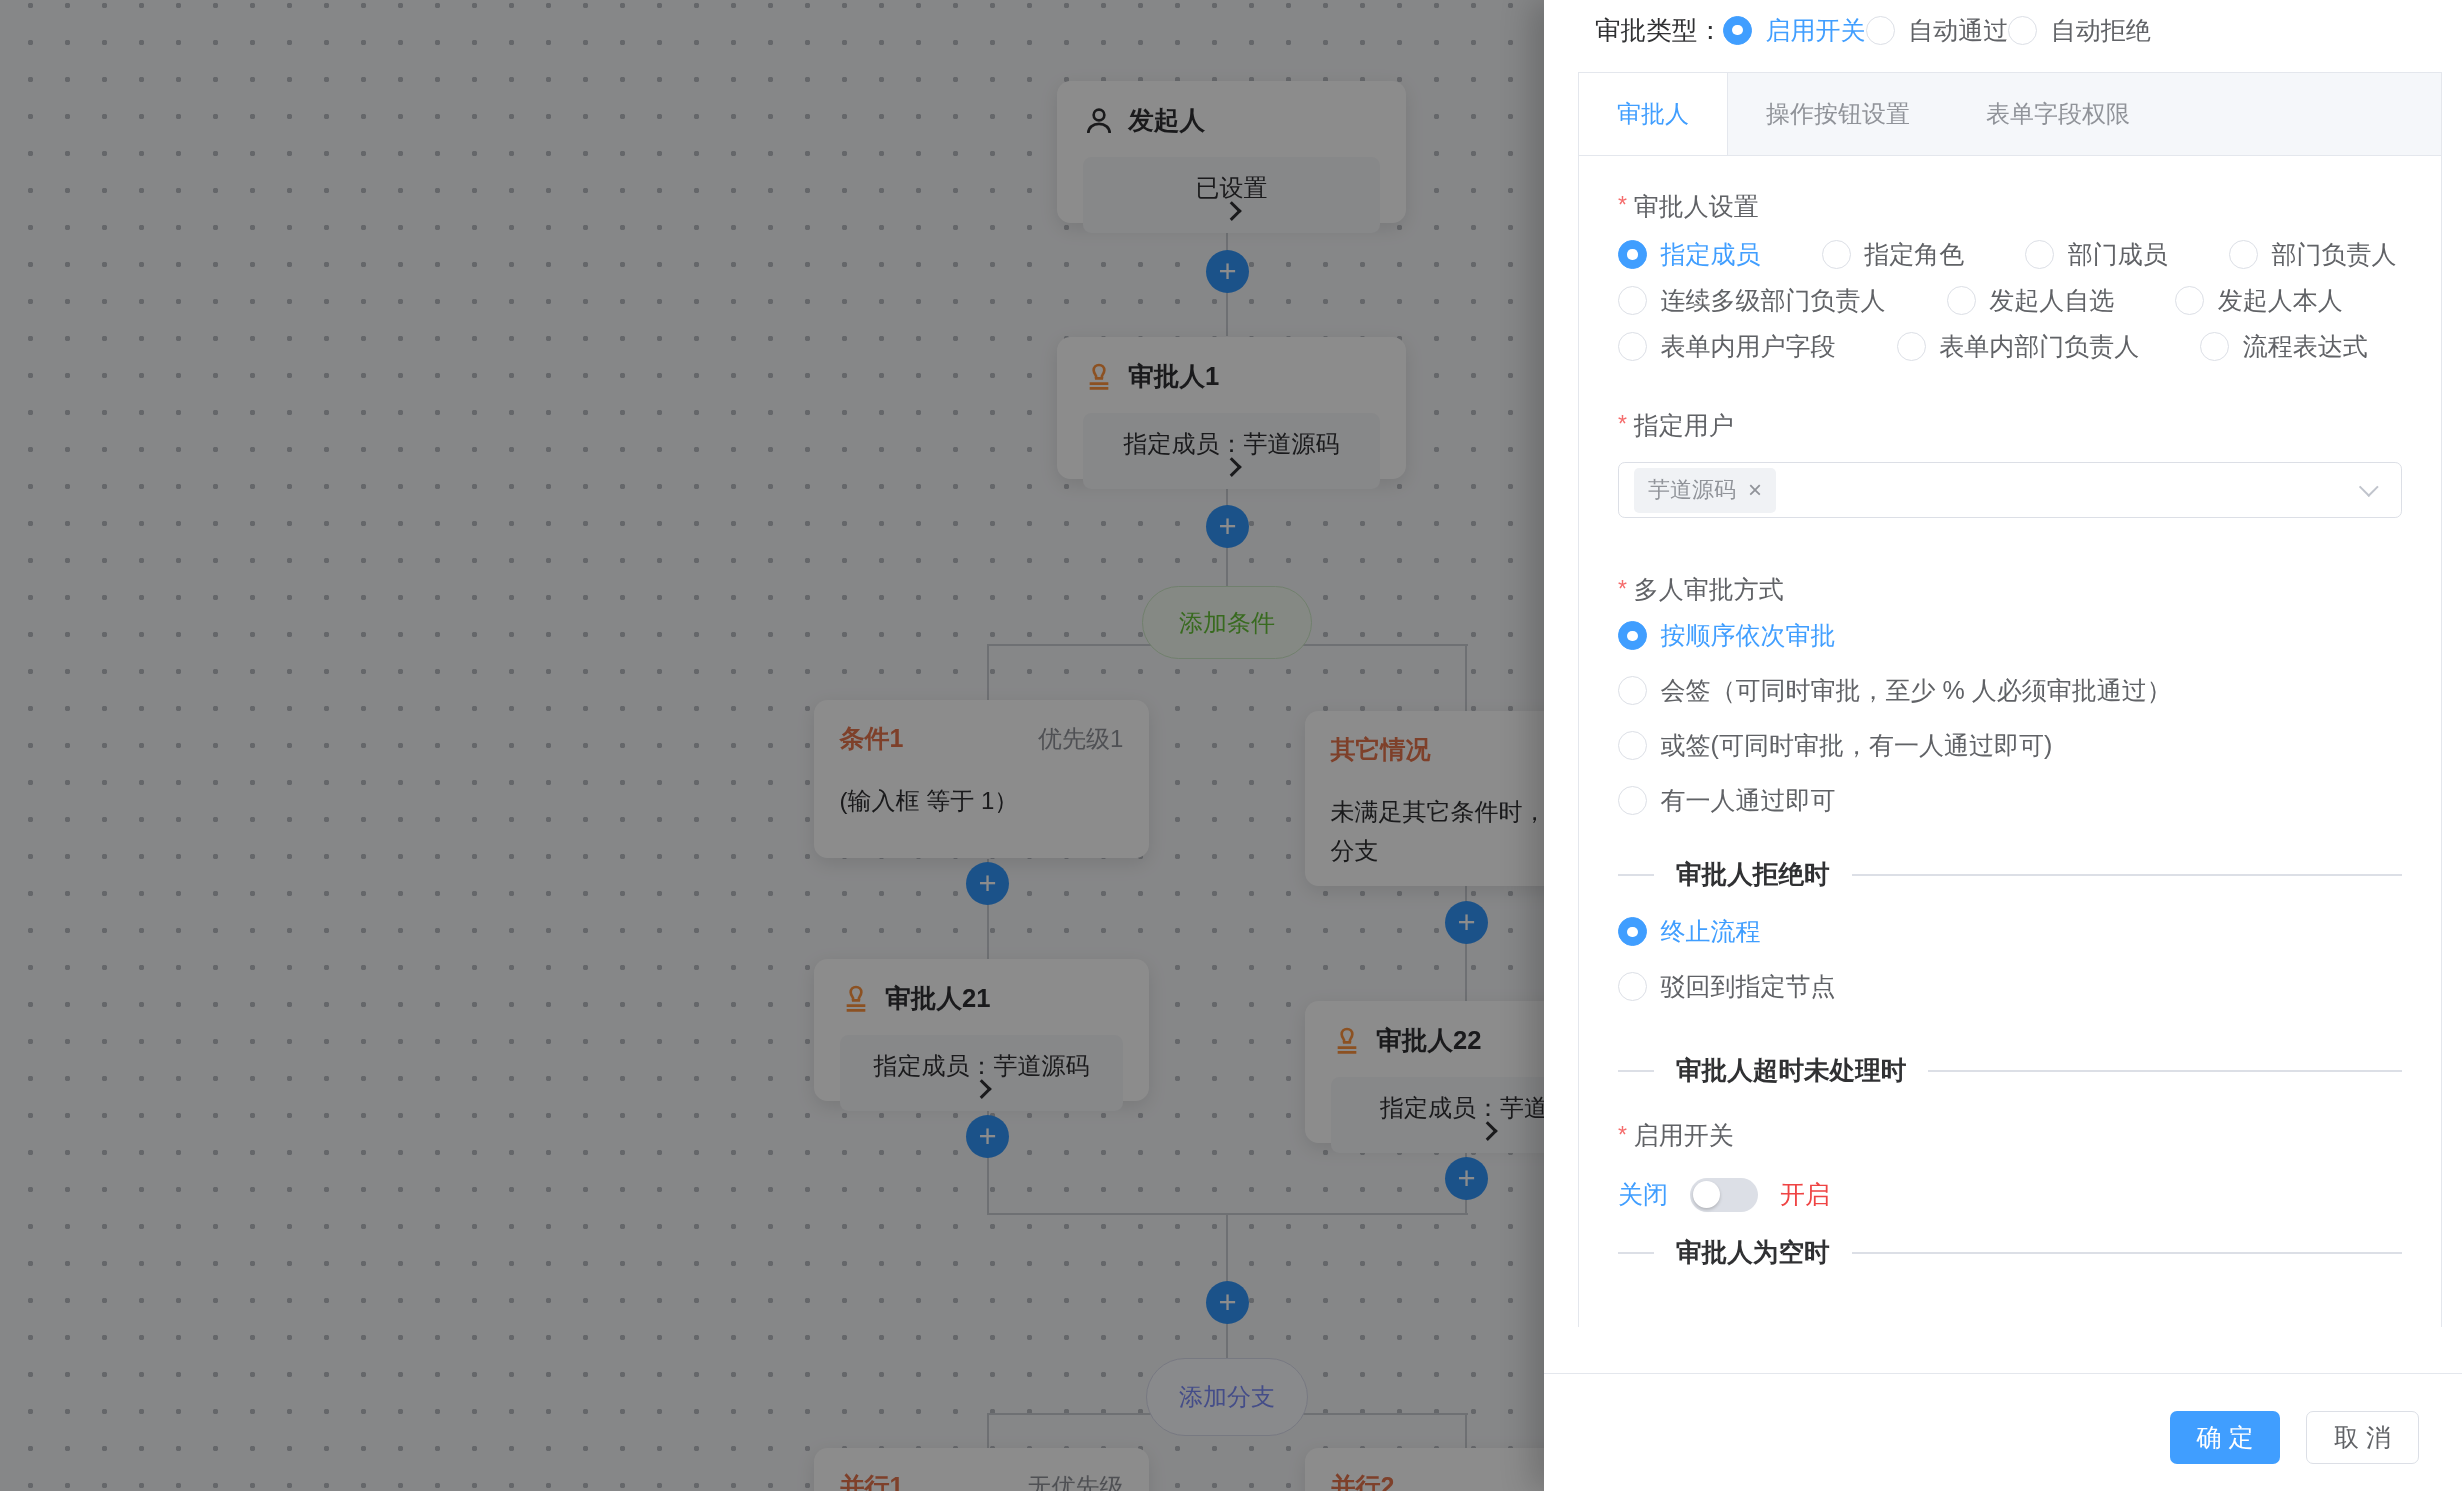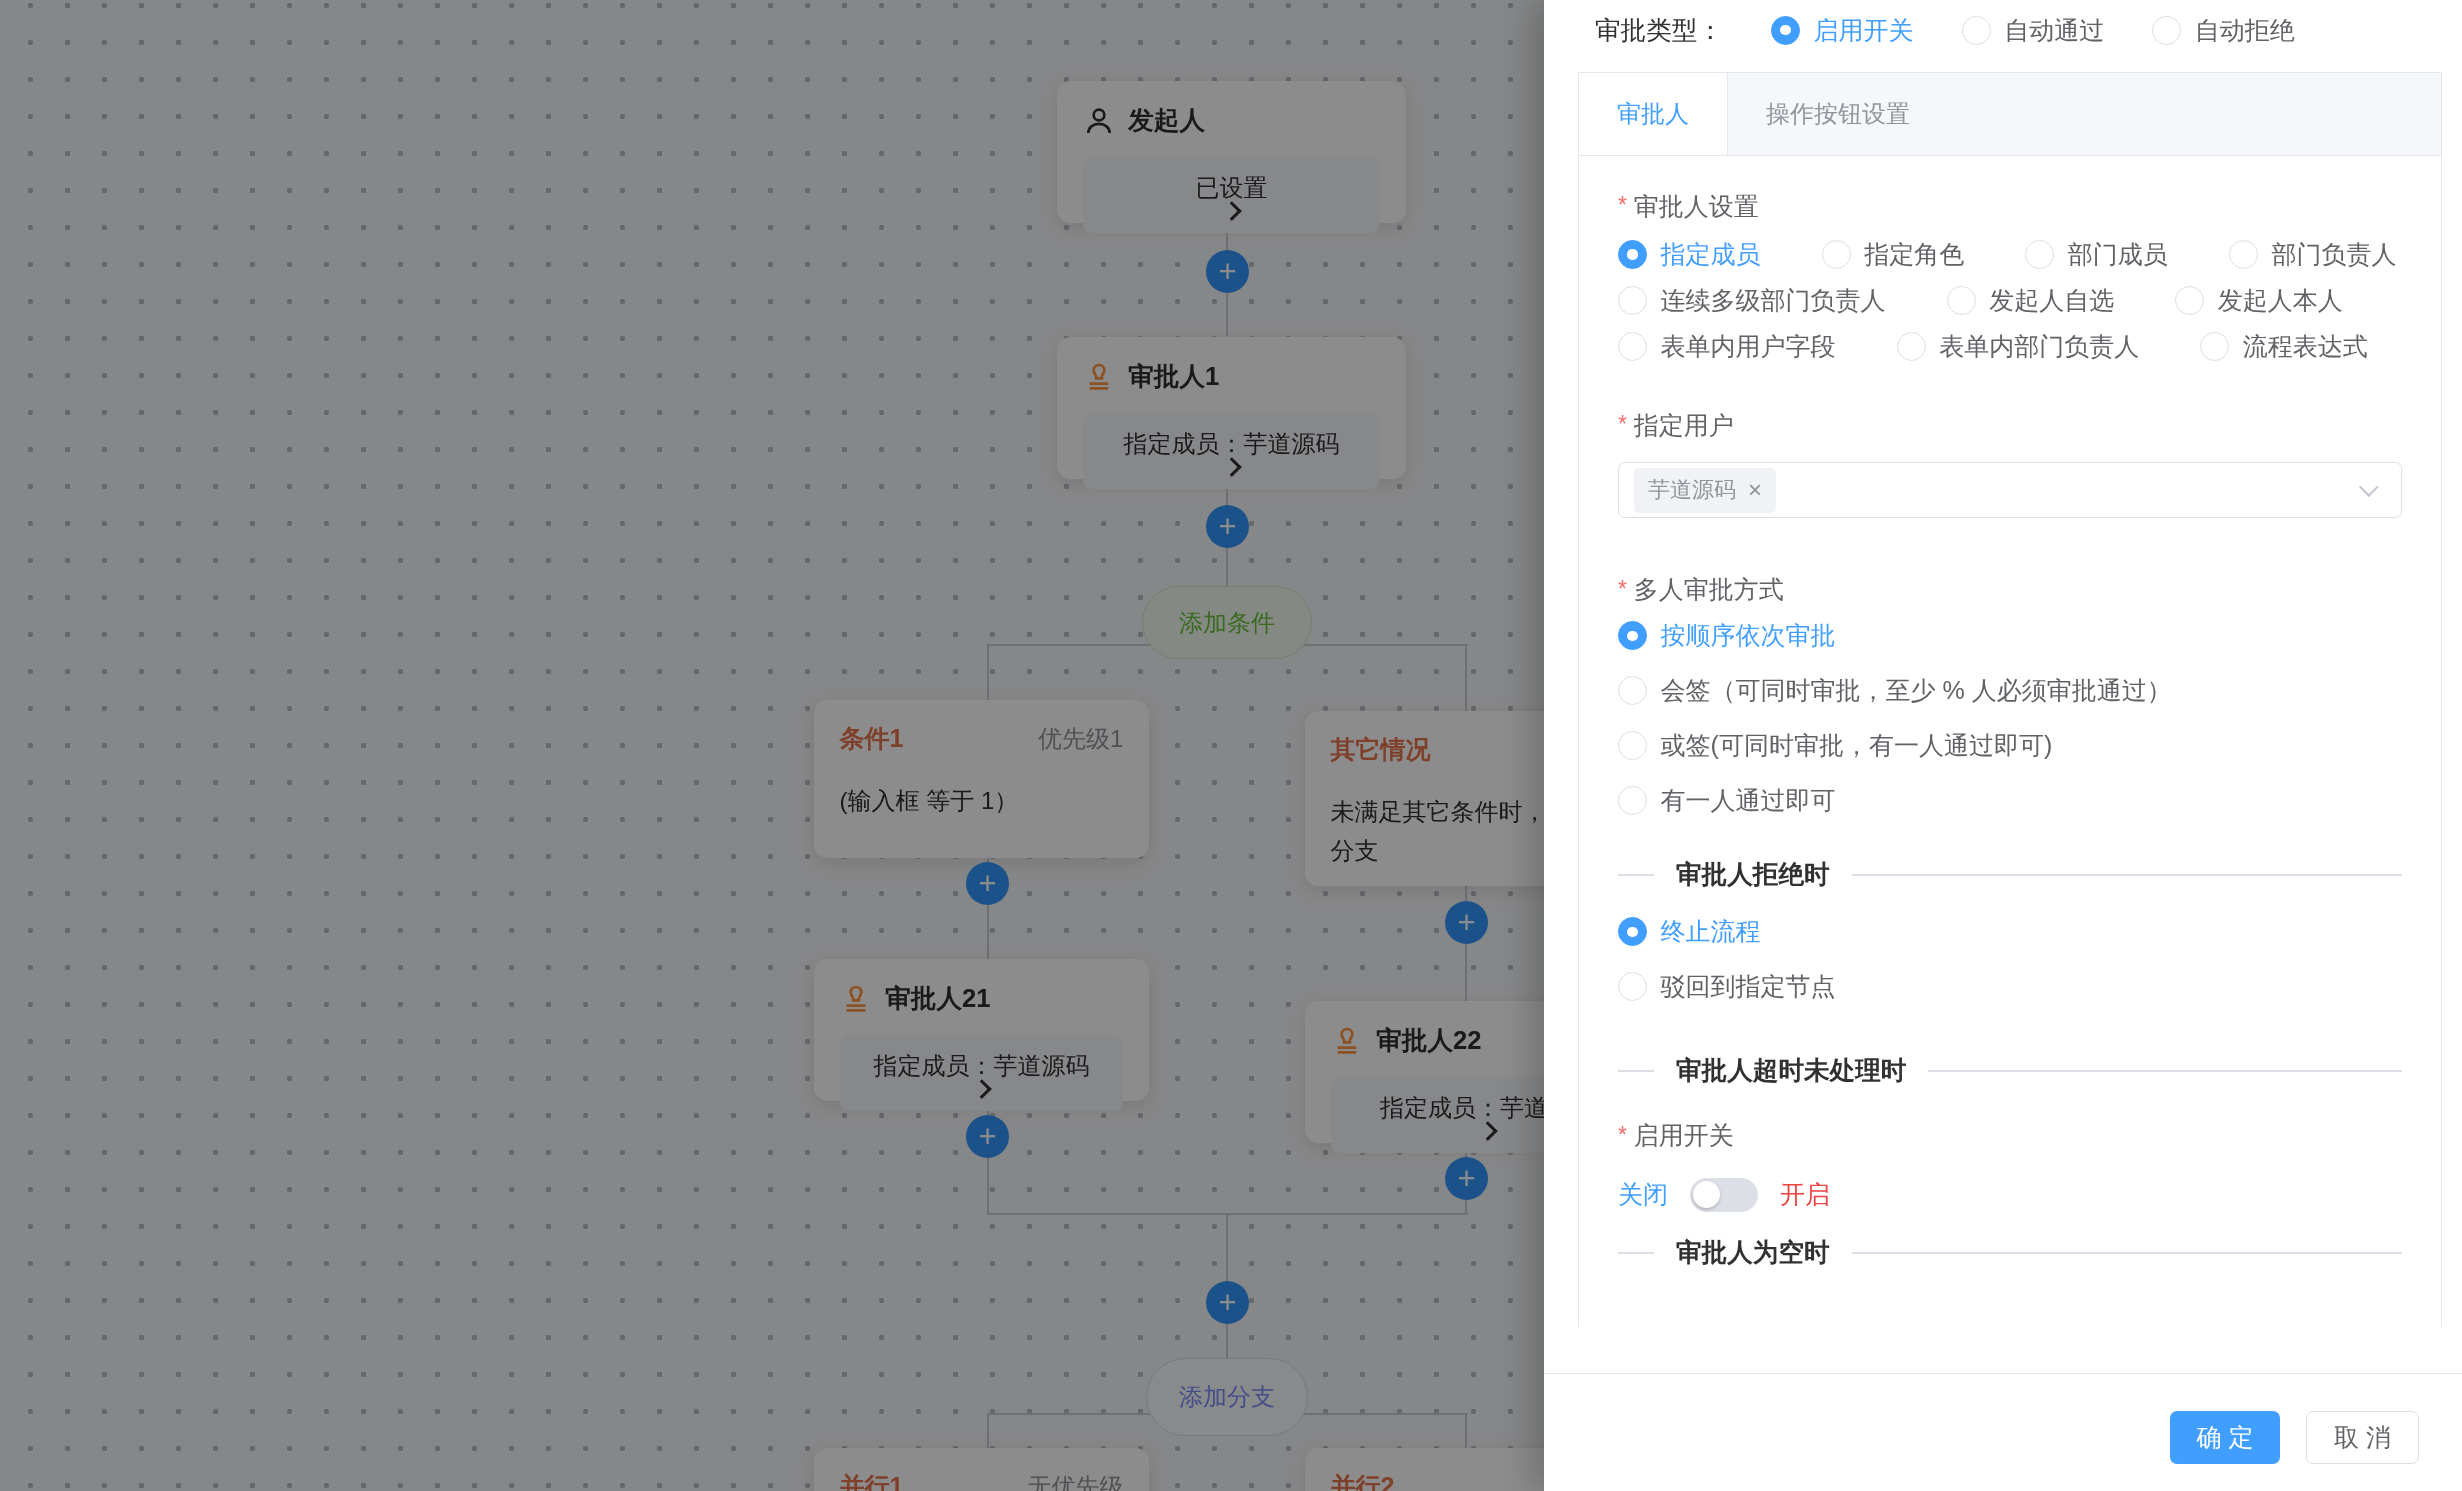--- a/index.html
+++ b/index.html
@@ -42,21 +42,21 @@
   .pill { position:absolute; z-index:3; display:flex; align-items:center;
     justify-content:center; font-size:24px; border-radius:39px; cursor:pointer; }
   .pill-cond { background:#f3faf0; border:1.7px solid #cde9c6; color:#67c23a; }
   .pill-branch { background:#fafbff; border:1.7px solid #d9dcec; color:#7c8cf8; }
 
   
   .panel { position:absolute; top:0; right:0; width:918px; height:1491px;
     background:#fff; z-index:10; box-shadow:-12px 0 31px rgba(0,0,0,0.20); }
 
   .type-row { position:absolute; top:8.5px; left:51px; display:flex;
-    align-items:center; gap:48px; height:43px; }
+    align-items:center; height:43px; }
   .type-label { font-size:25.6px; color:#303133; }
 
   .radio-item { display:flex; align-items:center; gap:13.6px; font-size:25px;
     color:#606266; cursor:pointer; }
   .radio { width:29px; height:29px; border-radius:50%; border:1.7px solid #dcdfe6;
     background:#fff; flex:none; position:relative; }
   .radio-item.checked .radio { border-color:#409eff; background:#409eff; }
   .radio-item.checked .radio::after { content:""; position:absolute; inset:0;
     margin:auto; width:10.2px; height:10.2px; border-radius:50%; background:#fff; }
   .radio-item.checked .rlabel { color:#409eff; }
@@ -251,20 +251,21 @@
       <span class="radio-item">
         <span class="radio"></span>
         <span class="rlabel">自动拒绝</span>
       </span>
     </div>
 
     <div class="tab-card">
       <div class="tab-head">
         <div class="tab active">审批人</div>
         <div class="tab">操作按钮设置</div>
+        <div class="tab">表单字段权限</div>
       </div>
 
       <div class="tab-body">
 
         <div class="lbl-row">
           <span class="req">*</span><span class="fld-label">审批人设置</span>
         </div>
 
         <div class="rgrid-row">
           <span class="radio-item checked">

